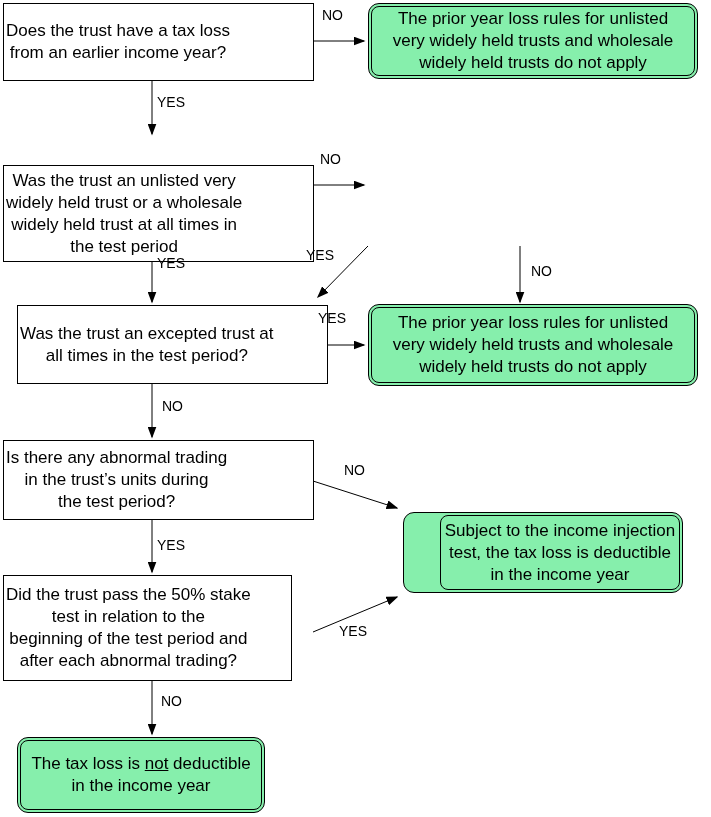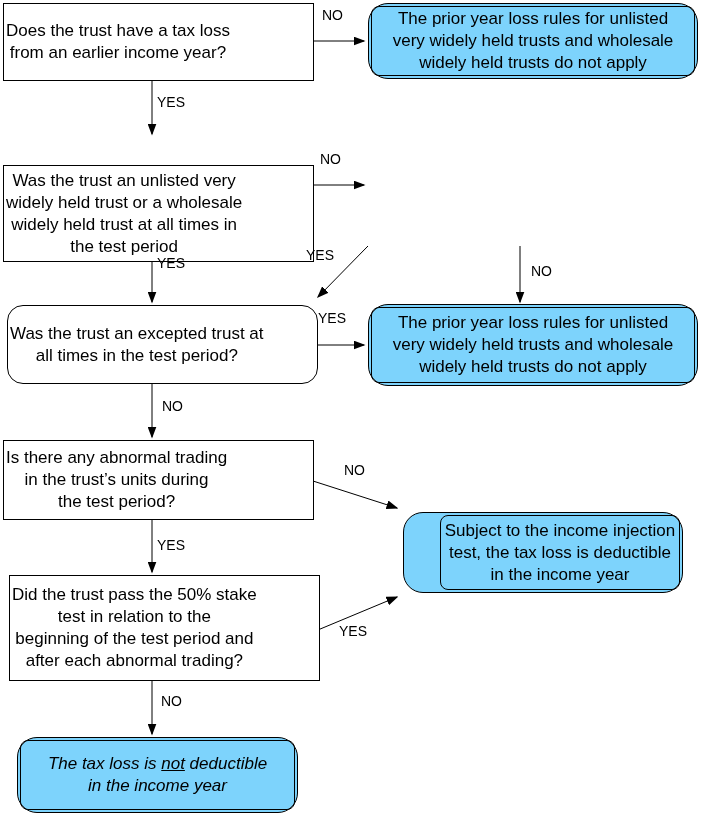--- a/index.html
+++ b/index.html
@@ -22,22 +22,22 @@
     border: 1px solid #000000;
     background: #ffffff;
     display: flex;
     align-items: center;
     text-align: center;
   }
   .result-box {
     position: absolute;
     box-sizing: border-box;
     border: 1px solid #000000;
-    border-radius: 20px;
-    background: #7dd3fc;
+    border-radius: 11px;
+    background: #86efac;
     padding: 2px;
   }
   .result-box .inner {
     box-sizing: border-box;
     width: 100%;
     height: 100%;
     border: 1px solid #000000;
     border-radius: 8px;
     display: flex;
     align-items: center;
@@ -107,21 +107,21 @@
   </div>
 
   <div class="decision-box" style="left:3px; top:137px; width:311px; height:97px;margin-top:28px;">
     <div class="box-text">Was the trust an unlisted very
 widely held trust or a wholesale
 widely held trust at all times in
 the test period</div>
   </div>
 
 
-  <div class="decision-box" style="left:7px; top:305px; width:311px; height:79px;border-radius:16px;">
+  <div class="decision-box" style="left:17px; top:305px; width:311px; height:79px;">
     <div class="box-text">Was the trust an excepted trust at
 all times in the test period?</div>
   </div>
 
   <div class="result-box" style="left:368px; top:304px; width:330px; height:82px;">
     <div class="inner">
       <div class="box-text">The prior year loss rules for unlisted
 very widely held trusts and wholesale
 widely held trusts do not apply</div>
     </div>
@@ -134,28 +134,28 @@
   </div>
 
   <div class="result-box" style="left:403px; top:512px; width:280px; height:81px;padding-left:36px;">
     <div class="inner">
       <div class="box-text">Subject to the income injection
 test, the tax loss is deductible
 in the income year</div>
     </div>
   </div>
 
-  <div class="decision-box" style="left:3px; top:575px; width:311px; height:106px;margin-left:6px;">
+  <div class="decision-box" style="left:3px; top:575px; width:289px; height:106px;">
     <div class="box-text">Did the trust pass the 50% stake
 test in relation to the
 beginning of the test period and
 after each abnormal trading?</div>
   </div>
 
-  <div class="result-box" style="left:17px; top:737px; width:281px; height:76px;font-style:italic;">
+  <div class="result-box" style="left:17px; top:737px; width:248px; height:76px;">
     <div class="inner">
       <div class="box-text"><span>The tax loss is </span><span class="underlined">not</span><span> deductible
 in the income year</span></div>
     </div>
   </div>
 
   <div class="edge-label" style="left:322px; top:5px;">NO</div>
   <div class="edge-label" style="left:157px; top:92px;">YES</div>
   <div class="edge-label" style="left:320px; top:149px;">NO</div>
   <div class="edge-label" style="left:157px; top:253px;">YES</div>

